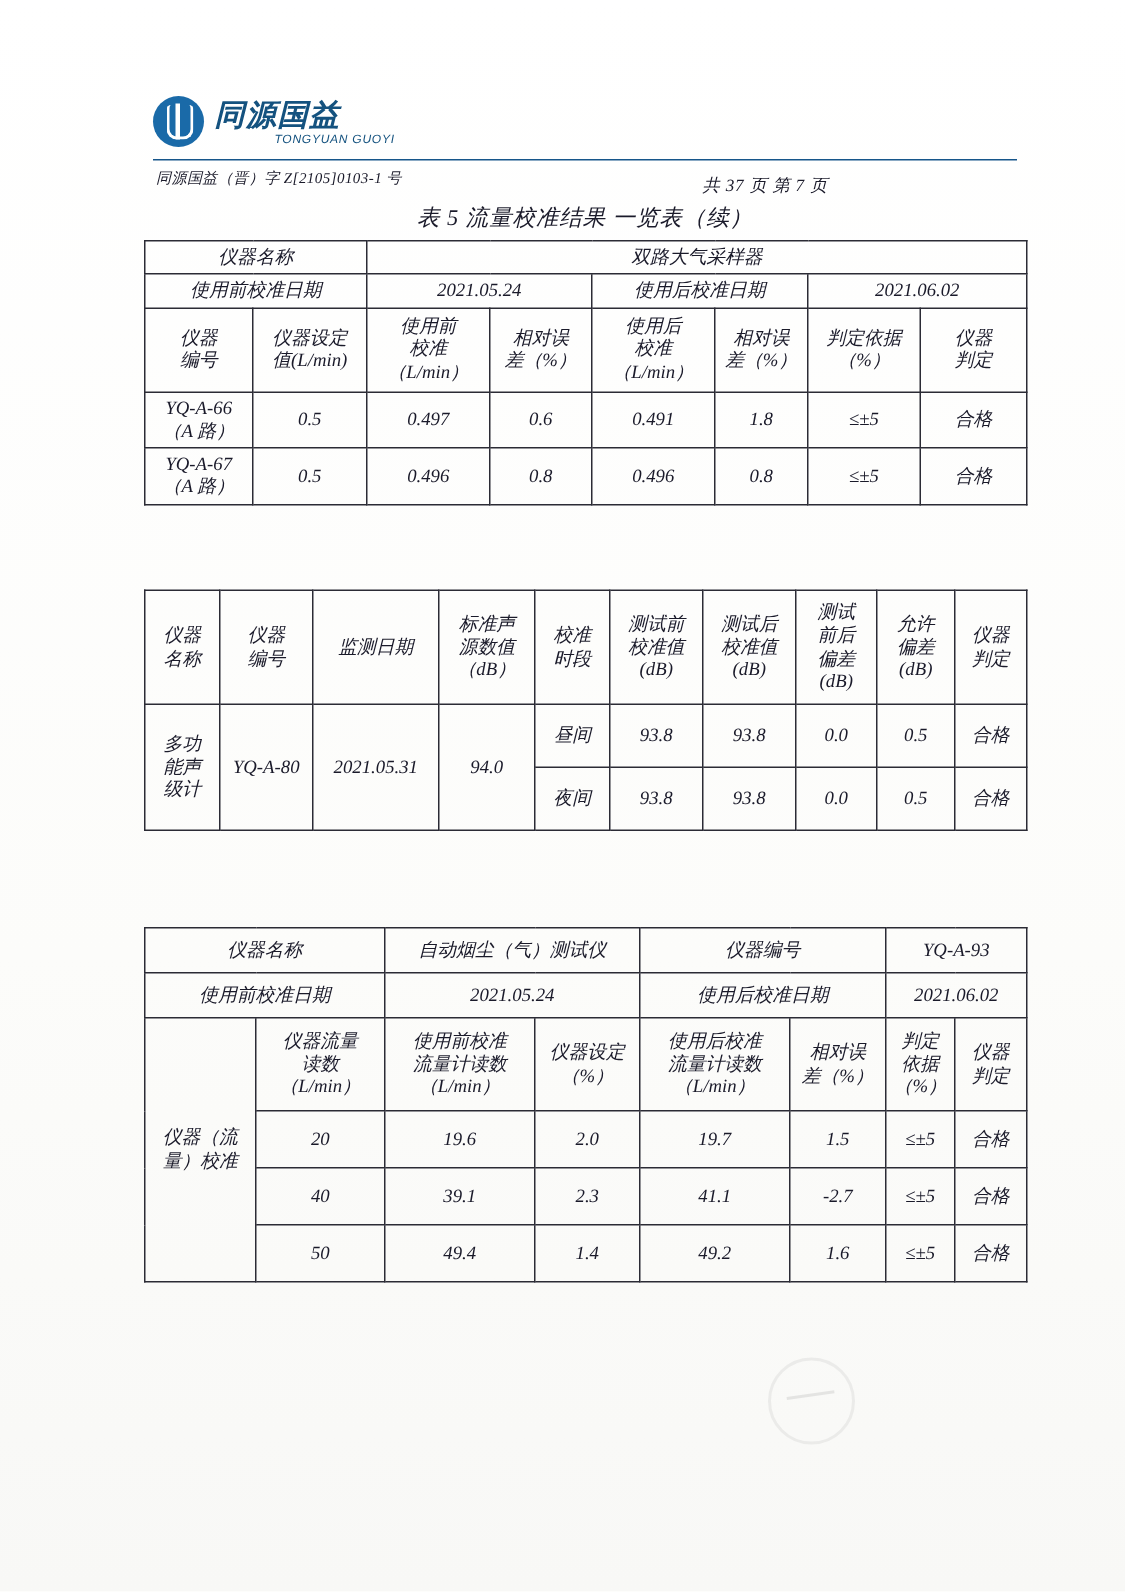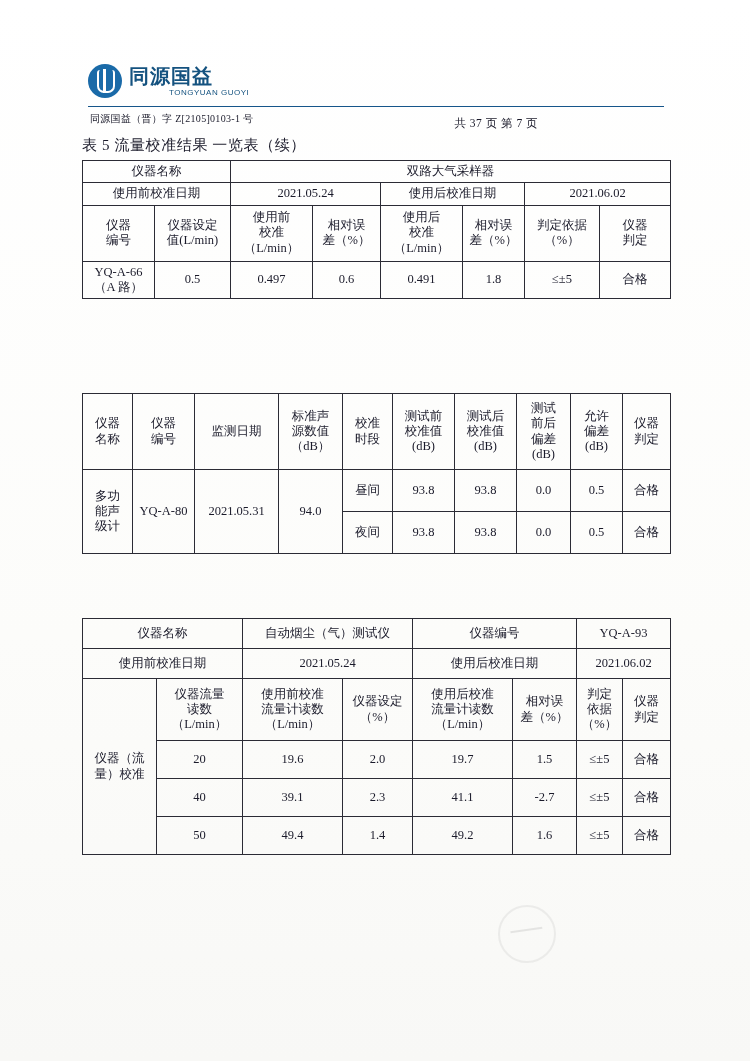--- a/index.html
+++ b/index.html
@@ -25,23 +25,24 @@
   
   .page::before {
     content: "";
     position: absolute;
     inset: 0;
     background: linear-gradient(180deg, #ffffff 0%, #fcfcfa 60%, #f8f8f6 100%);
     pointer-events: none;
   }
   .content {
     position: absolute;
-    left: 0; top: 0;
+    left: 14px; top: 0;
     width: 622px;
     height: 1061px;
+    font-style: italic;
   }
 
   
   .header {
     position: absolute;
     left: 88px;
     top: 58px;
     width: 580px;
     height: 46px;
     display: flex;
@@ -126,21 +127,21 @@
   .page-no {
     position: absolute;
     right: 84px;
     top: 116px;
     font-size: 11.5px;
     letter-spacing: 0.5px;
   }
 
   
   .tbl-title {
-    text-align: left;
+    text-align: center;
     font-size: 15px;
     letter-spacing: 0.6px;
     margin: 0 0 5px 0;
   }
   table.grid {
     border-collapse: collapse;
     table-layout: fixed;
     font-size: 12.5px;
   }
   table.grid td {
@@ -247,20 +248,31 @@
 判定</td>
           </tr>
           <tr style="height:32px;">
             <td class="lh-tight" style="white-space:pre-line">YQ-A-66
 （A 路）</td>
             <td>0.5</td>
             <td>0.497</td>
             <td>0.6</td>
             <td>0.491</td>
             <td>1.8</td>
+            <td>≤±5</td>
+            <td>合格</td>
+          </tr>
+          <tr style="height:32px;">
+            <td class="lh-tight" style="white-space:pre-line">YQ-A-67
+（A 路）</td>
+            <td>0.5</td>
+            <td>0.496</td>
+            <td>0.8</td>
+            <td>0.496</td>
+            <td>0.8</td>
             <td>≤±5</td>
             <td>合格</td>
           </tr>
         </tbody>
       </table>
     </div>
 
     <div class="sec" id="sec-t6">
       <table class="grid" style="width:588px;">
         <colgroup>

